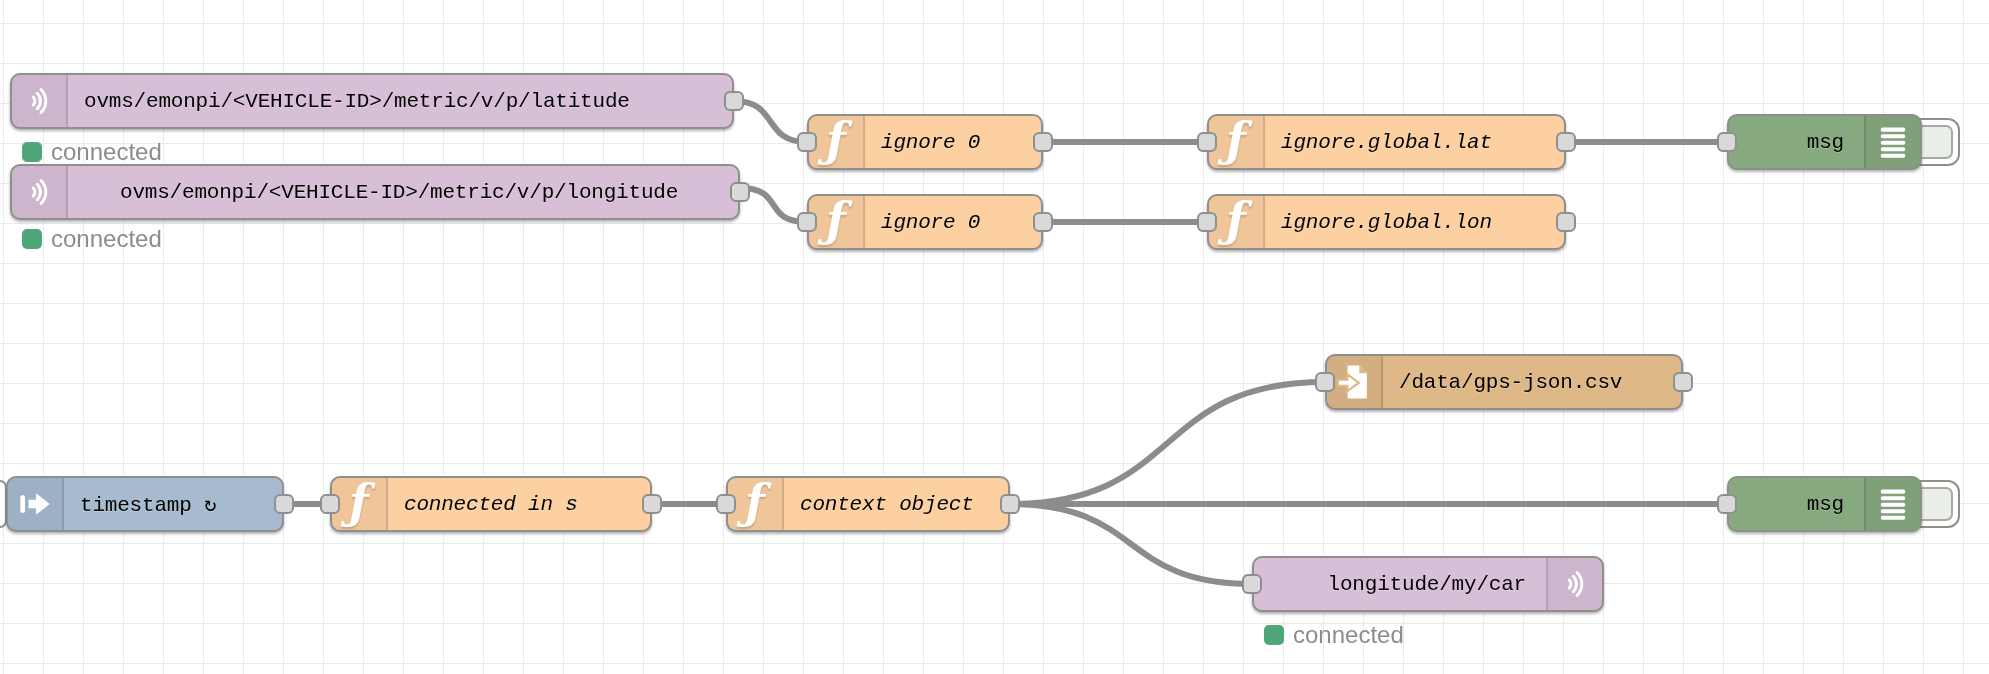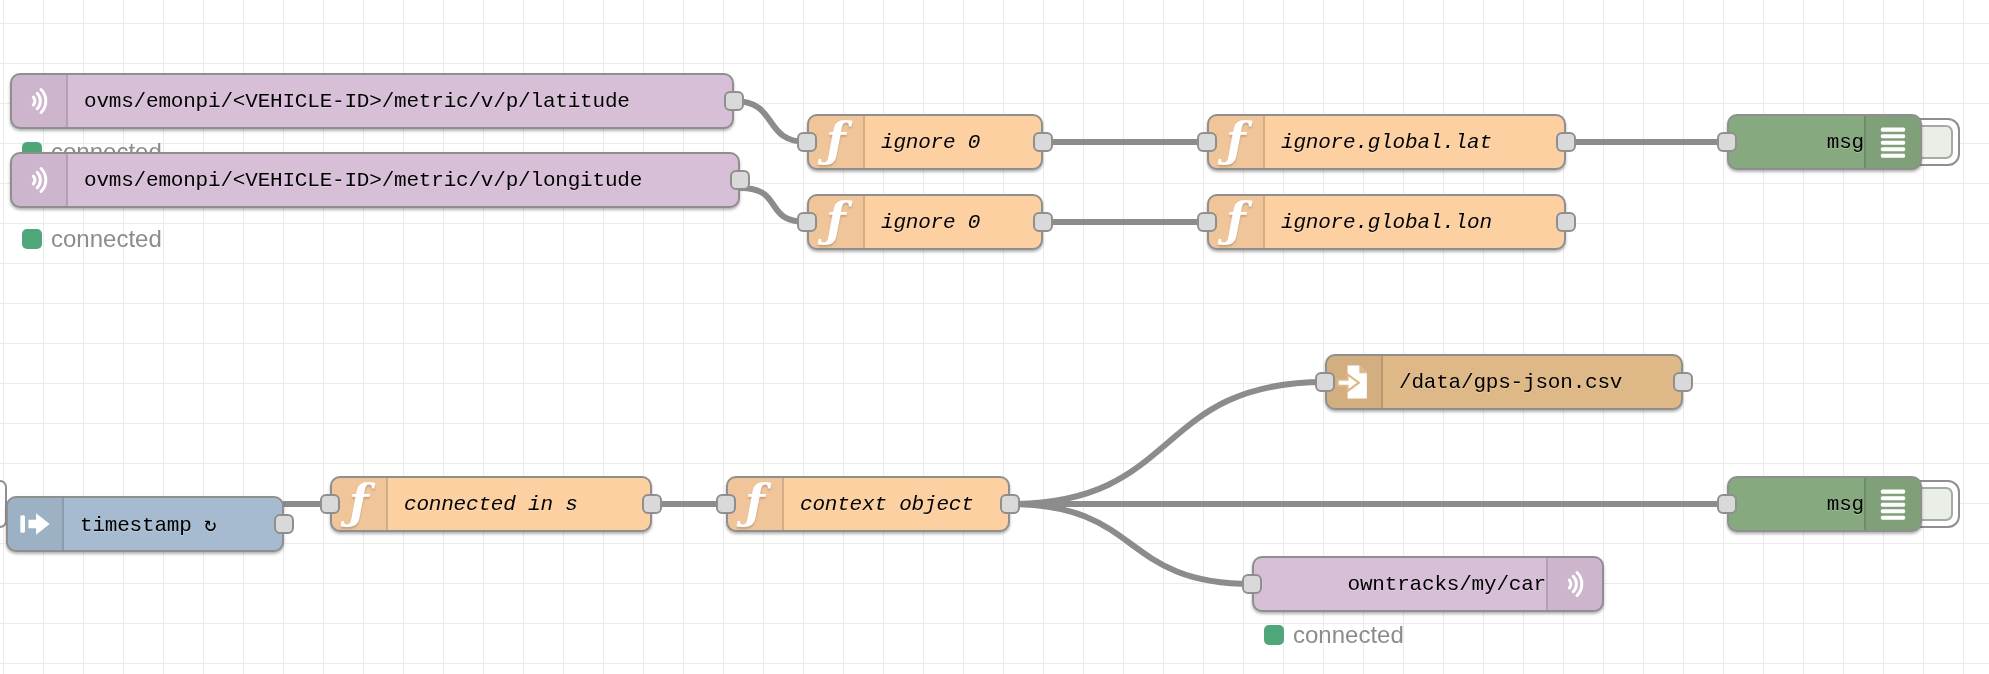--- a/index.html
+++ b/index.html
@@ -30,21 +30,21 @@
     display:flex;align-items:center;justify-content:center;
     box-sizing:border-box;
   }
   .iconbox.left{left:0;border-right:2px solid rgba(0,0,0,.12);border-radius:8px 0 0 8px;}
   .iconbox.right{right:0;border-left:2px solid rgba(0,0,0,.12);border-radius:0 8px 8px 0;}
   .fx{font:italic bold 46px "DejaVu Serif",serif;color:#fff;text-shadow:0 2px 2px rgba(0,0,0,.18);transform:translateY(-2px);}
   .label{
     font-size:21px;letter-spacing:-.2px;color:#000000;white-space:nowrap;
     margin-left:72px;text-shadow:0 1px 0 rgba(255,255,255,.25);font-family:Liberation Mono, monospace;
   }
-  .node.icon-right .label{margin-left:auto;margin-right:56px;text-align:center;}
+  .node.icon-right .label{margin-left:auto;margin-right:76px;text-align:center;}
   .label.it{font-style:italic;}
   .port{
     position:absolute;width:20px;height:20px;box-sizing:border-box;
     background:#d9d9d9;border:2px solid #8f8f8f;border-radius:6px;
     top:50%;transform:translateY(-50%);z-index:3;
   }
   .port.in{left:-12px;}
   .port.out{right:-12px;}
   .status{
     position:absolute;display:flex;align-items:center;gap:9px;z-index:1;
@@ -96,21 +96,21 @@
             </g>
           </svg>
         </div>
         <span class="label">ovms/emonpi/&lt;VEHICLE-ID&gt;/metric/v/p/latitude</span>
         <div class="port out"></div>
       </div>
       <div class="status" style="left: 22px; top: 225px;">
         <span class="dot" style="background:#4fa678"></span>
         <span class="stext">connected</span>
       </div>
-      <div class="node" style="left: 10px; top: 152px; width: 730px; background: rgb(216, 191, 216);">
+      <div class="node" style="left: 10px; top: 164px; width: 730px; background: rgb(216, 191, 216); padding-left: 36px;">
         <div class="iconbox left">
           <svg viewBox="0 0 28 28" width="38" height="38">
             <g fill="none" stroke="#fff" stroke-width="2.2" stroke-linecap="round">
               <path d="M9.83 11.17 A4 4 0 0 1 9.83 16.83"></path>
               <path d="M12.66 8.34 A8 8 0 0 1 12.66 19.66"></path>
               <path d="M15.49 5.51 A12 12 0 0 1 15.49 22.49"></path>
             </g>
           </svg>
         </div>
         <span class="label">ovms/emonpi/&lt;VEHICLE-ID&gt;/metric/v/p/longitude</span>
@@ -172,21 +172,21 @@
             <path fill="#fff" d="M9.5 2.5 h8.2 l5.3 5.3 V25.5 H9.5 z"></path>
             <path fill="#deb887" d="M17.7 2.5 l5.3 5.3 h-5.3 z"></path>
             <path fill="#fff" stroke="#deb887" stroke-width="1.5" d="M2.6 12.4 h6.8 V8.6 l8 5.9 -8 5.9 v-3.8 H2.6 z"></path>
           </svg>
         </div>
         <span class="label">/data/gps-json.csv</span>
         <div class="port in"></div>
         <div class="port out"></div>
       </div>
       <div class="ibtn" style="top: 480px;"></div>
-      <div class="node" style="left: 6px; top: 496px; width: 278px; background: rgb(166, 187, 207);">
+      <div class="node" style="left: 6px; top: 476px; width: 278px; background: rgb(166, 187, 207);">
         <div class="iconbox left">
           <svg viewBox="0 0 28 28" width="38" height="38">
             <g fill="#fff">
               <rect x="3.2" y="7.5" width="3.4" height="13" rx="1.2"></rect>
               <path d="M9.2 10.8 h5.6 V6 L24.8 14 L14.8 22 V17.2 H9.2 z"></path>
             </g>
           </svg>
         </div>
         <span class="label">timestamp ↻</span>
         <div class="port out"></div>
@@ -232,17 +232,17 @@
       <div class="node icon-right" style="left: 1252px; top: 556px; width: 352px; background: rgb(216, 191, 216);">
         <div class="iconbox right">
           <svg viewBox="0 0 28 28" width="38" height="38">
             <g fill="none" stroke="#fff" stroke-width="2.2" stroke-linecap="round">
               <path d="M9.83 11.17 A4 4 0 0 1 9.83 16.83"></path>
               <path d="M12.66 8.34 A8 8 0 0 1 12.66 19.66"></path>
               <path d="M15.49 5.51 A12 12 0 0 1 15.49 22.49"></path>
             </g>
           </svg>
         </div>
-        <span class="label">owntracks/my/car</span>
+        <span class="label">longitude/my/car</span>
         <div class="port in"></div>
       </div>
     </div>
 </div>
 
 </body></html>

